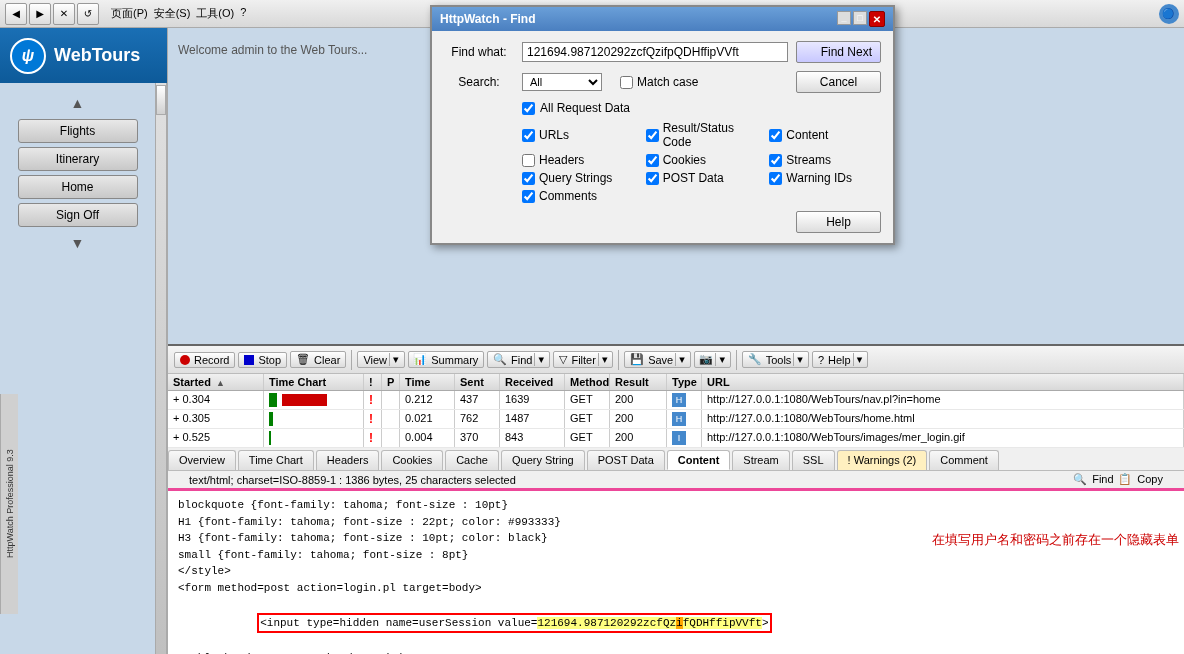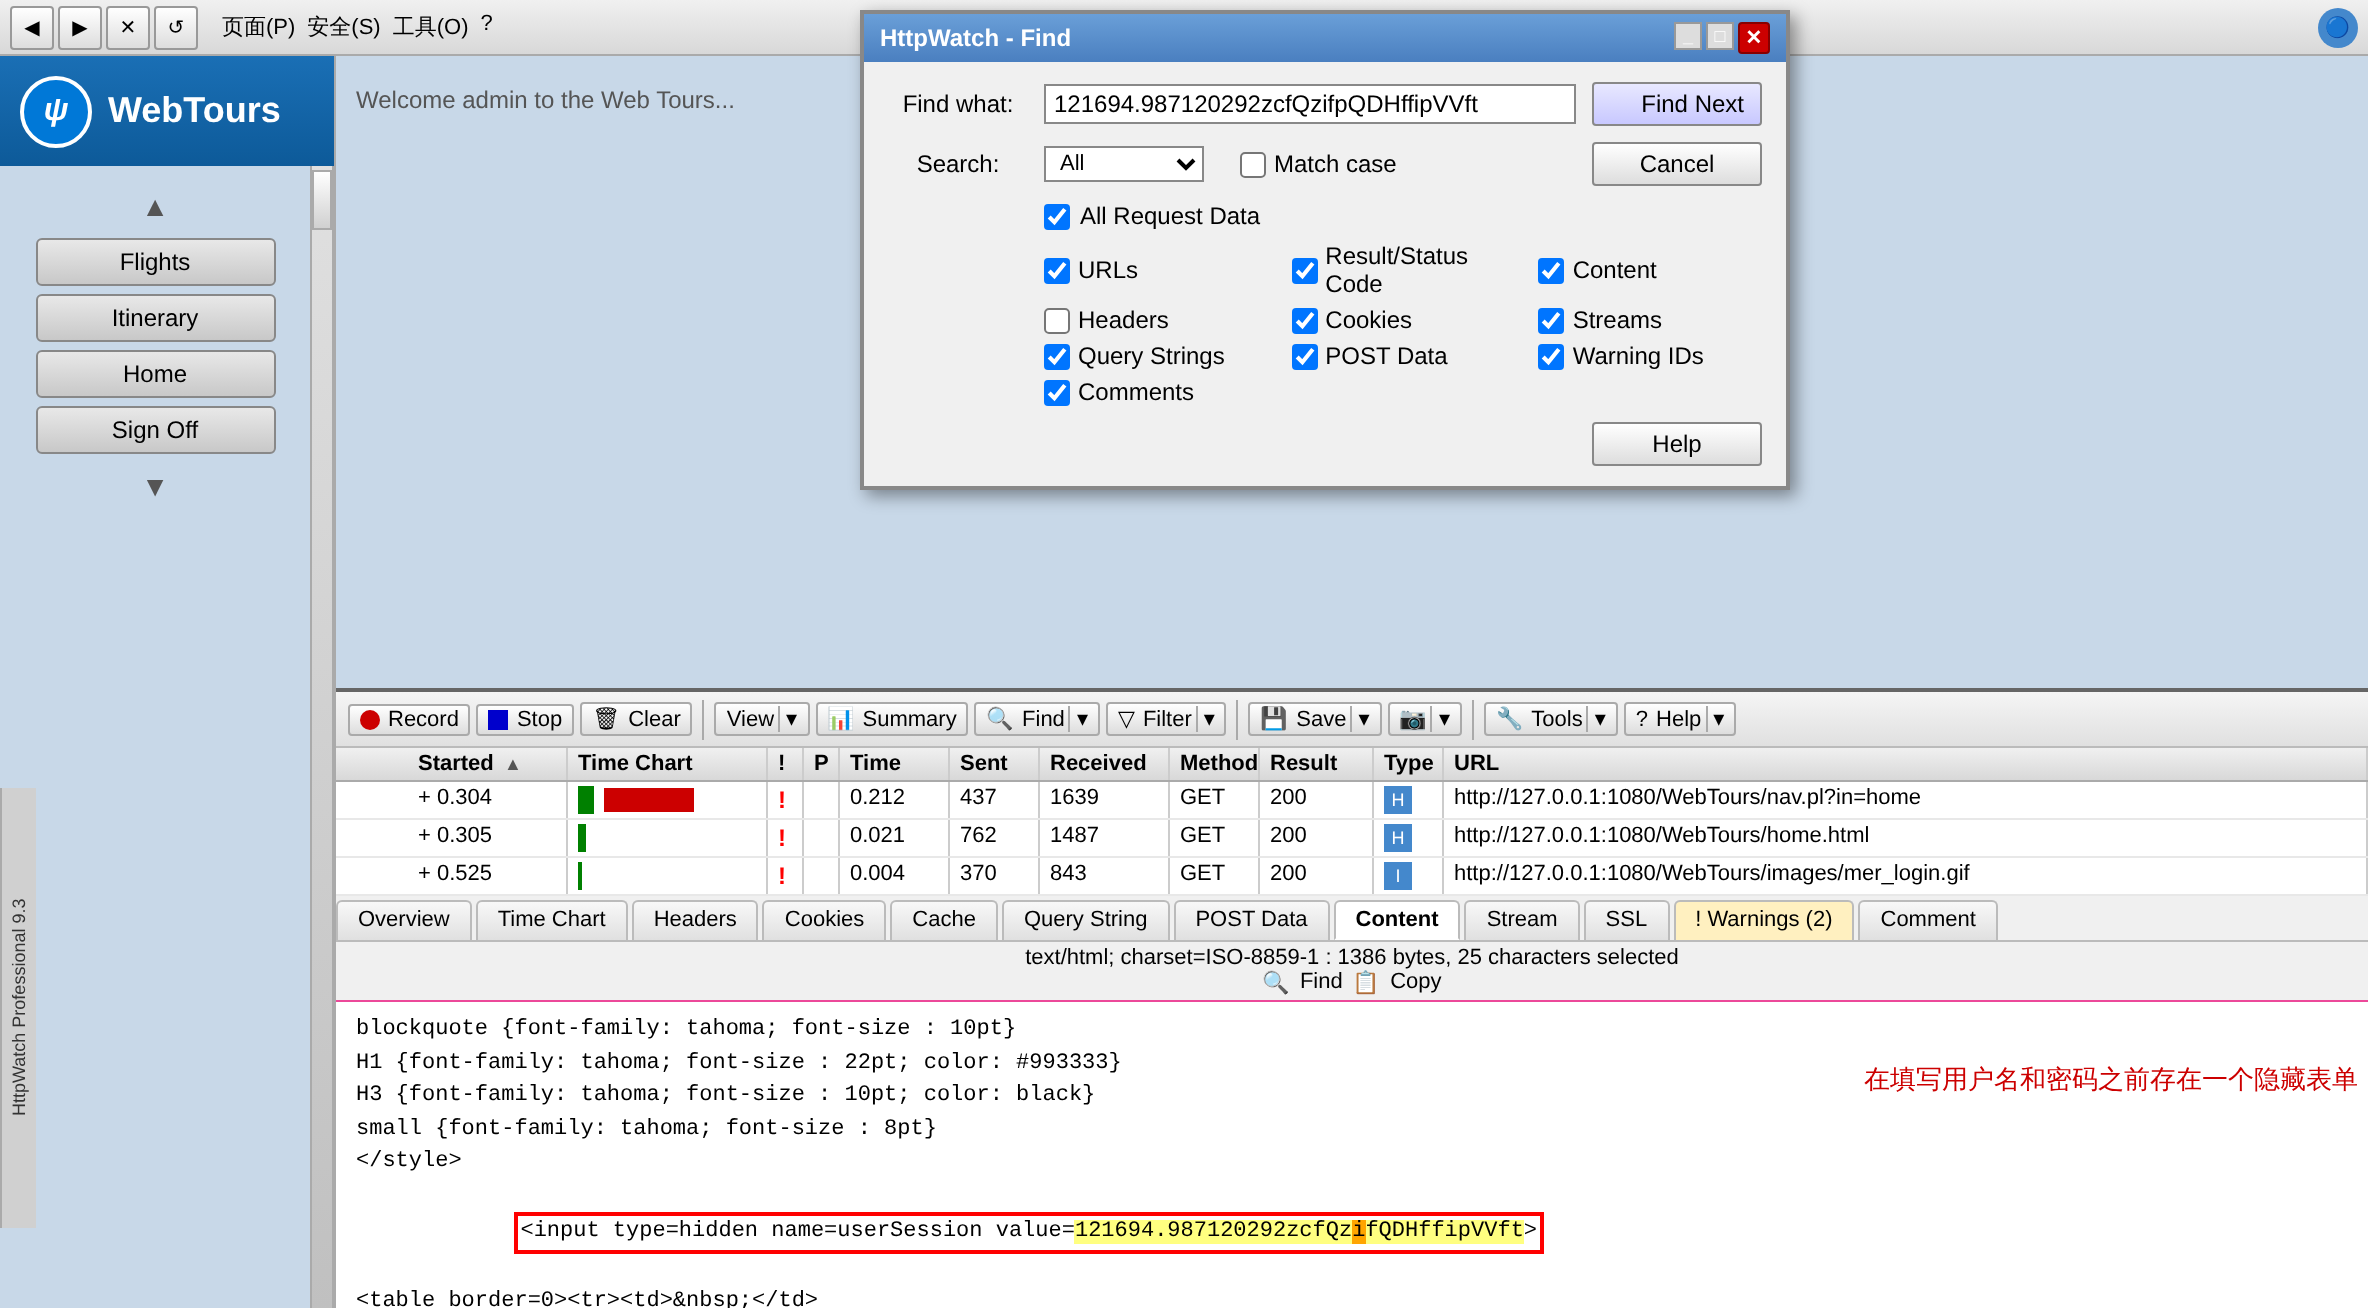--- a/index.html
+++ b/index.html
@@ -148,21 +148,21 @@
       border-bottom: 1px solid #aaa;
       font-size: 11px;
       font-weight: bold;
     }
     .hw-col {
       padding: 2px 5px;
       border-right: 1px solid #ccc;
       overflow: hidden;
       white-space: nowrap;
     }
-    .hw-col-started { width: 80px; margin-left: 36px; }
+    .hw-col-started { width: 96px; }
     .hw-col-timechart { width: 100px; }
     .hw-col-excl { width: 18px; }
     .hw-col-pp { width: 18px; }
     .hw-col-time { width: 55px; }
     .hw-col-sent { width: 45px; }
     .hw-col-received { width: 65px; }
     .hw-col-method { width: 45px; }
     .hw-col-result { width: 57px; }
     .hw-col-type { width: 35px; }
     .hw-col-url { flex: 1; }
@@ -210,27 +210,26 @@
 
     .hw-content-area {
       flex: 1;
       overflow: hidden;
       background: white;
       position: relative;
     }
 
     .hw-status-bar {
       background: #f0f0f0;
-      border-bottom: 1px solid #ec4899;
-      padding: 2px 8px;
+      border-bottom: 3px solid #ec4899;
+      padding: 2px 21px;
       font-size: 11px;
       display: flex;
       align-items: center;
       justify-content: space-between;
-      flex-direction: column;
     }
     .hw-find-copy {
       display: flex; gap: 5px;
     }
 
     .hw-code-area {
       padding: 6px 10px;
       font-family: 'Courier New', monospace;
       font-size: 11px;
       line-height: 1.5;
@@ -589,20 +588,21 @@
             <span style="font-size:11px;">📋</span>
             <span style="font-size:11px;cursor:pointer;">Copy</span>
           </div>
         </div>
         <div class="hw-code-area">
           <div class="code-line">blockquote {font-family: tahoma; font-size : 10pt}</div>
           <div class="code-line">H1 {font-family: tahoma; font-size : 22pt; color: #993333}</div>
           <div class="code-line">H3 {font-family: tahoma; font-size : 10pt; color: black}</div>
           <div class="code-line">small {font-family: tahoma; font-size : 8pt}</div>
           <div class="code-line">&lt;/style&gt;</div>
+          <div class="code-line">&lt;form method=post action=login.pl target=body&gt;</div>
 
           <div class="code-line">
             <span style="border:2px solid red;display:inline-block;padding:0 1px;">&lt;input type=hidden name=userSession value=<span style="background:#ffff80;">121694.987120292zcfQz</span><span style="background:#ffa500;">i</span><span style="background:#ffff80;">fQDHffipVVft</span>&gt;</span>
           </div>
           <div class="code-line">&lt;table border=0&gt;&lt;tr&gt;&lt;td&gt;&amp;nbsp;&lt;/td&gt;</div>
 
         </div>
 
         <div class="chinese-annotation" style="top:60px;">在填写用户名和密码之前存在一个隐藏表单</div>
       </div>

